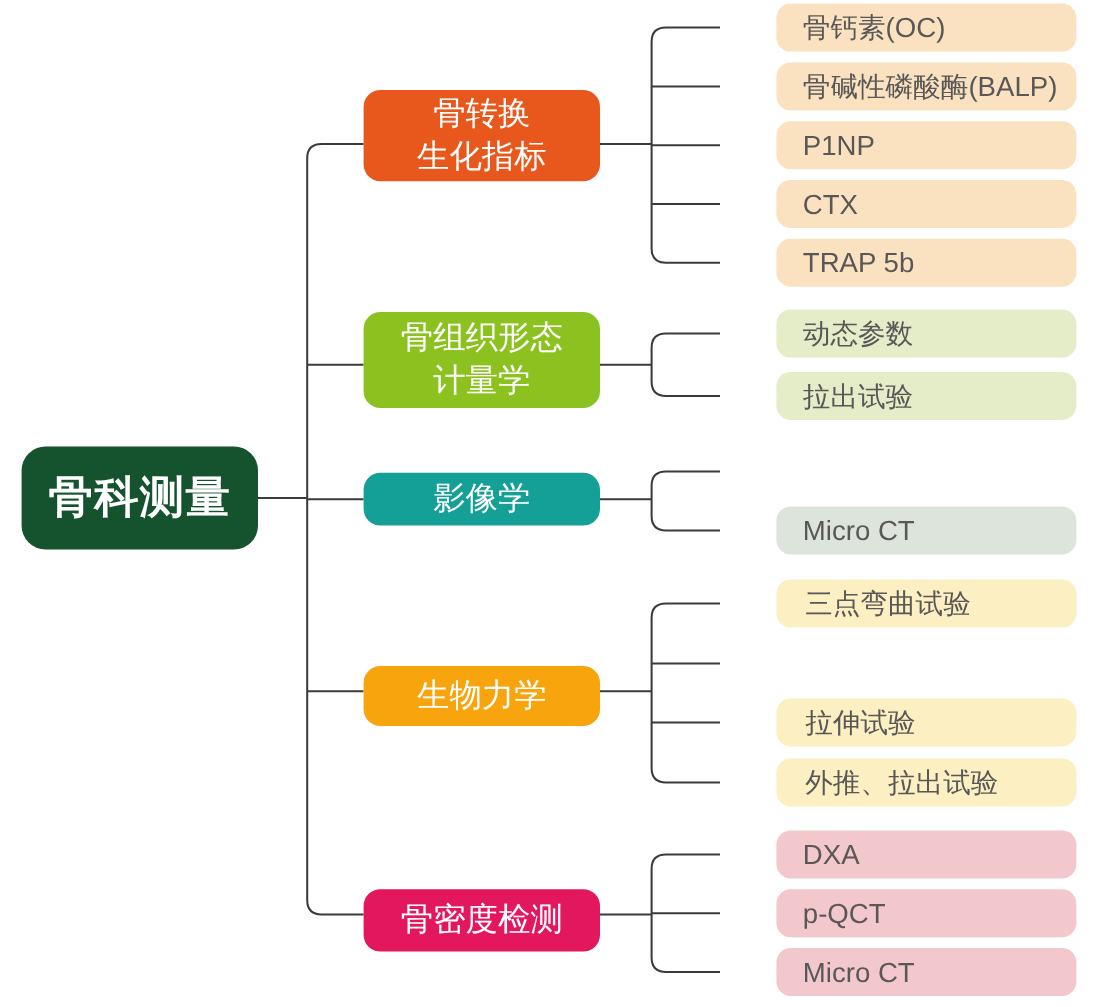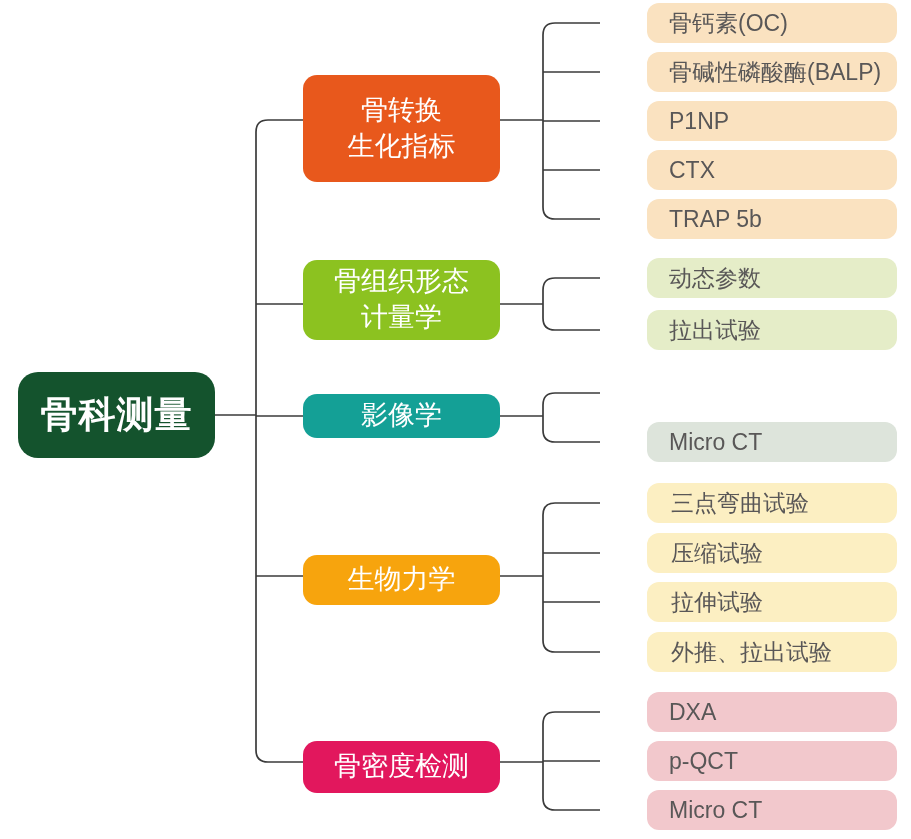--- a/index.html
+++ b/index.html
@@ -59,41 +59,40 @@
              M600 503 H555 Q543 503 543 515 V640 Q543 652 555 652 H600
              M543 553 H600 M543 602 H600" fill="none" stroke="#3B3B3B" stroke-width="1.7"></path>
 
     <path d="M500 762 H543
              M600 712 H555 Q543 712 543 724 V798 Q543 810 555 810 H600
              M543 761 H600" fill="none" stroke="#3B3B3B" stroke-width="1.7"></path>
   </svg>
 
   <div class="node root">骨科测量</div>
 
-  <div class="node branch b1" style="top:75px;height:107px;">骨转换
+  <div class="node branch b1" style="top:75px;height:76px;">骨转换
 生化指标</div>
   <div class="node branch b2" style="top:260px;height:80px;">骨组织形态
 计量学</div>
   <div class="node branch b3" style="top:394px;height:44px;">影像学</div>
   <div class="node branch b4" style="top:555px;height:50px;">生物力学</div>
   <div class="node branch b5" style="top:741px;height:52px;">骨密度检测</div>
 
   <div class="node leaf l1" style="top:3px;">骨钙素(OC)</div>
   <div class="node leaf l1" style="top:52px;">骨碱性磷酸酶(BALP)</div>
   <div class="node leaf l1" style="top:101px;">P1NP</div>
   <div class="node leaf l1" style="top:150px;">CTX</div>
   <div class="node leaf l1" style="top:199px;">TRAP 5b</div>
 
   <div class="node leaf l2" style="top:258px;">动态参数</div>
   <div class="node leaf l2" style="top:310px;">拉出试验</div>
 
   <div class="node leaf l3" style="top:422px;">Micro CT</div>
 
   <div class="node leaf l4" style="top:483px;">三点弯曲试验</div>
-  <div class="node leaf l4" style="top:533px;">压缩试验</div>
   <div class="node leaf l4" style="top:582px;">拉伸试验</div>
   <div class="node leaf l4" style="top:632px;">外推、拉出试验</div>
 
   <div class="node leaf l5" style="top:692px;">DXA</div>
   <div class="node leaf l5" style="top:741px;">p-QCT</div>
   <div class="node leaf l5" style="top:790px;">Micro CT</div>
 
 </div>
 
 </body></html>

